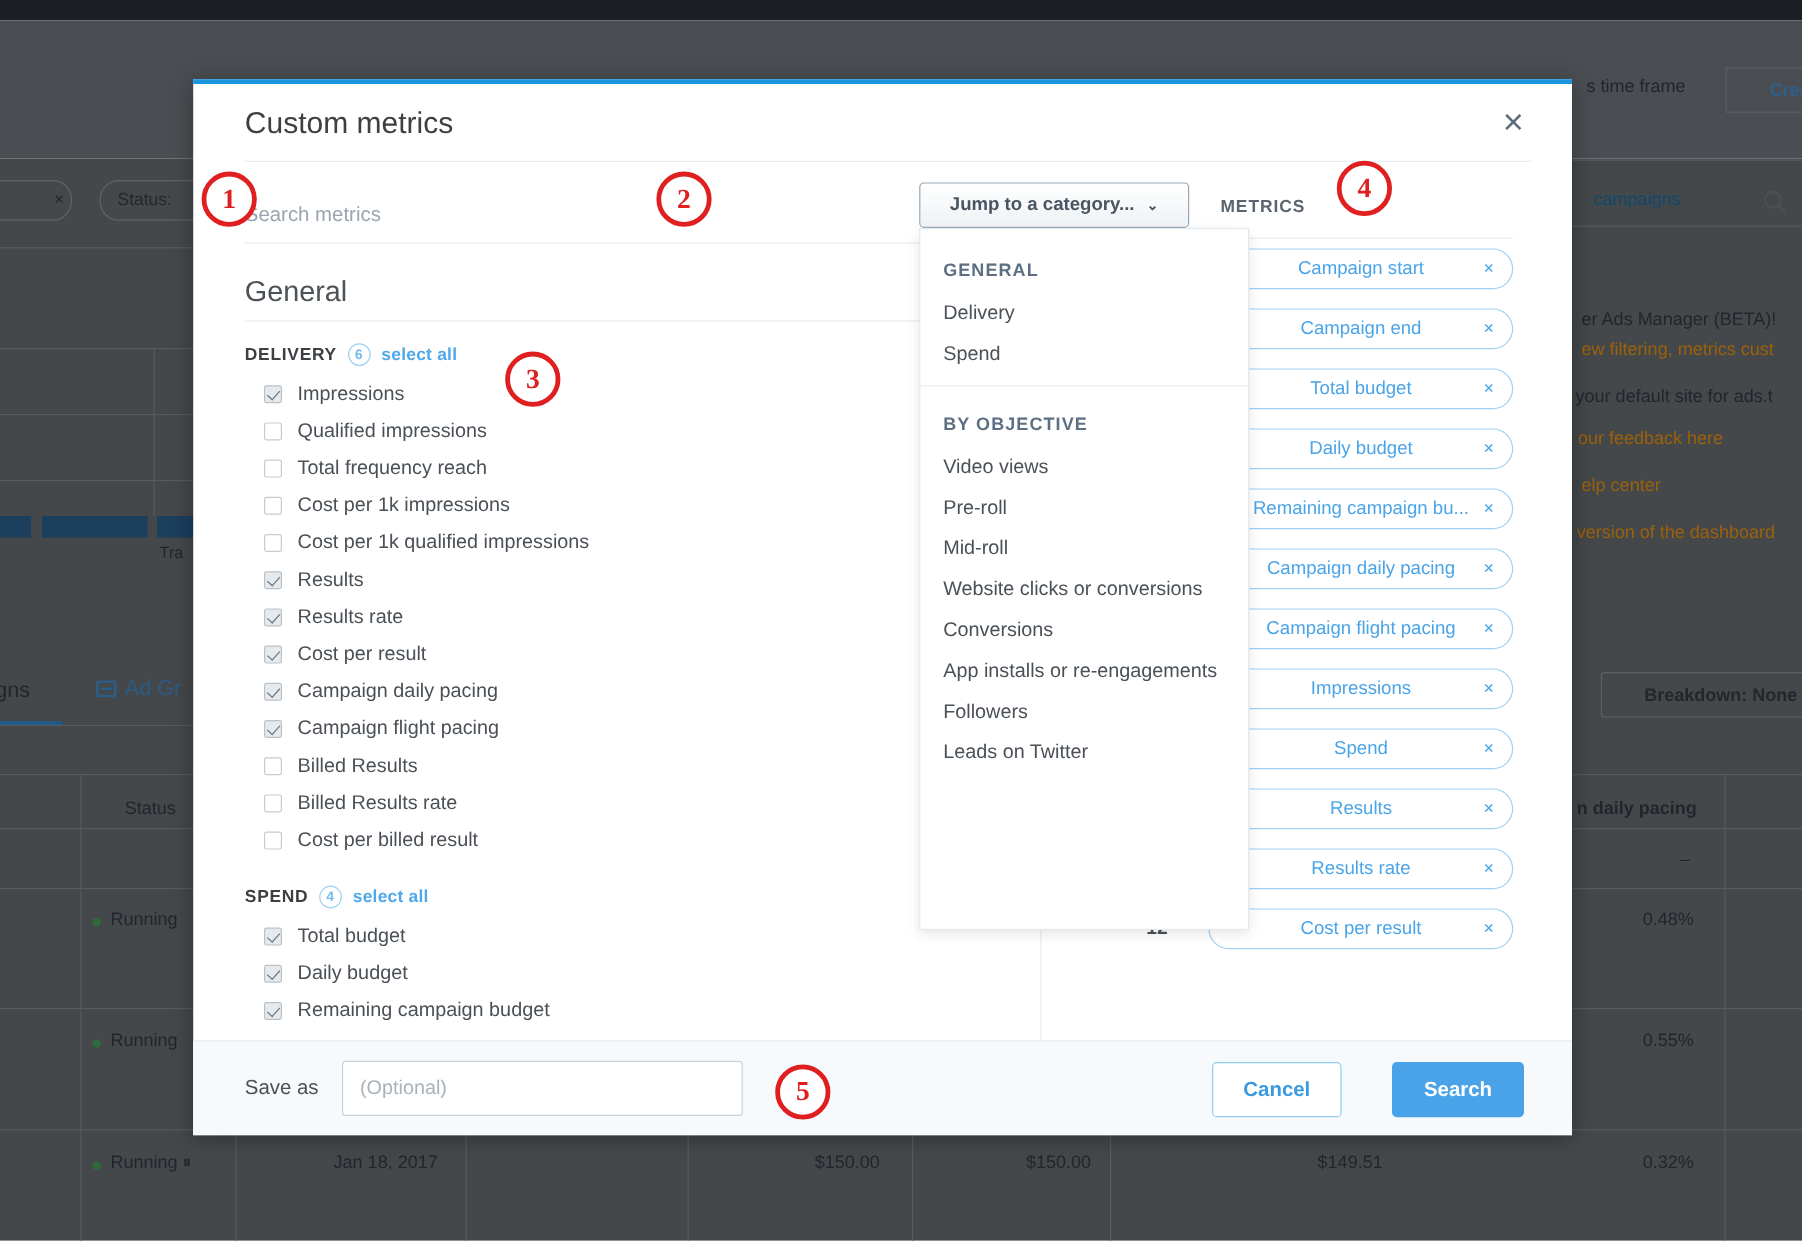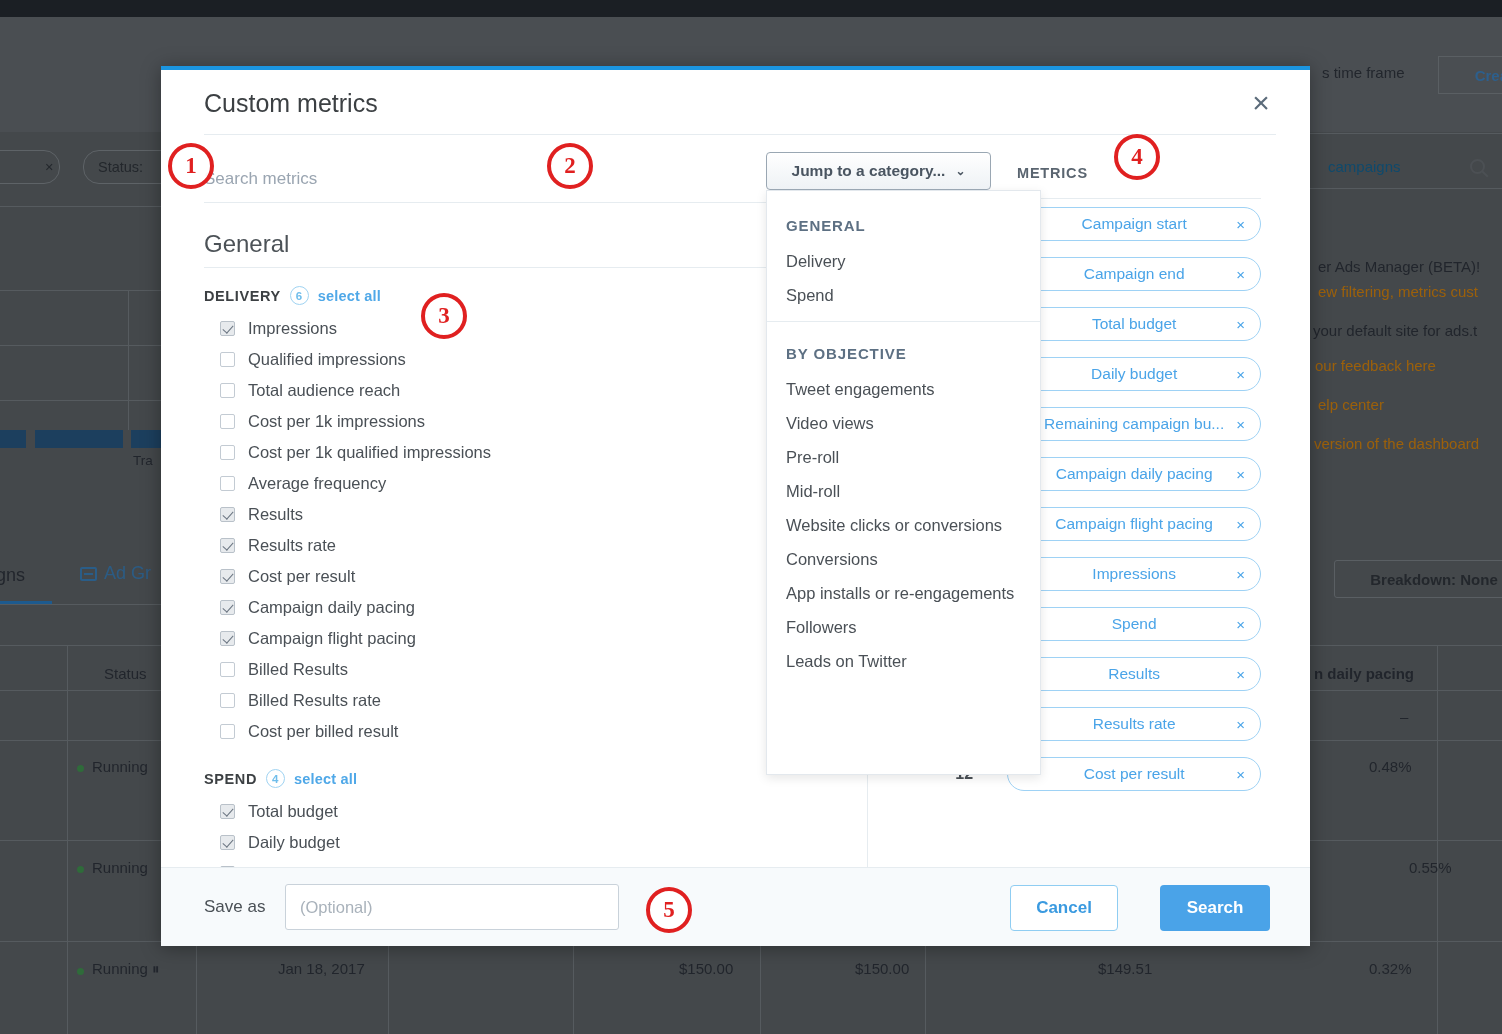--- a/index.html
+++ b/index.html
@@ -404,21 +404,21 @@
     <div class="bg-text" style="left:104px; top:665px;">Status</div>
     <div class="bg-text" style="left:1314px; top:665px; font-weight:bold;">n daily pacing</div>
 
     <div class="bg-dot" style="left:77px; top:765px;"></div>
     <div class="bg-text" style="left:92px; top:758px;">Running</div>
     <div class="bg-text" style="left:1400px; top:708px;">–</div>
     <div class="bg-text" style="left:1369px; top:758px;">0.48%</div>
 
     <div class="bg-dot" style="left:77px; top:866px;"></div>
     <div class="bg-text" style="left:92px; top:859px;">Running</div>
-    <div class="bg-text" style="left:1369px; top:859px;margin-left:40px;">0.55%</div>
+    <div class="bg-text" style="left:1369px; top:859px;">0.55%</div>
 
     <div class="bg-dot" style="left:77px; top:968px;"></div>
     <div class="bg-text" style="left:92px; top:960px;">Running  ⏸</div>
     <div class="bg-text" style="left:1369px; top:960px;">0.32%</div>
 
     <div class="bg-text" style="left:278px; top:960px;">Jan 18, 2017</div>
     <div class="bg-text" style="left:466px; top:928px;">Jan 20, 2017</div>
     <div class="bg-text" style="left:679px; top:960px;">$150.00</div>
     <div class="bg-text" style="left:855px; top:960px;">$150.00</div>
     <div class="bg-text" style="left:1098px; top:960px;">$149.51</div>
@@ -454,33 +454,29 @@
             <div class="check-item">
                 <span class="cbox checked"></span>
                 <span class="check-label">Impressions</span>
               </div>
             <div class="check-item">
                 <span class="cbox"></span>
                 <span class="check-label">Qualified impressions</span>
               </div>
             <div class="check-item">
                 <span class="cbox"></span>
-                <span class="check-label">Total audience reach</span>
+                <span class="check-label">Total frequency reach</span>
               </div>
             <div class="check-item">
                 <span class="cbox"></span>
                 <span class="check-label">Cost per 1k impressions</span>
               </div>
             <div class="check-item">
                 <span class="cbox"></span>
                 <span class="check-label">Cost per 1k qualified impressions</span>
-              </div>
-            <div class="check-item">
-                <span class="cbox"></span>
-                <span class="check-label">Average frequency</span>
               </div>
             <div class="check-item">
                 <span class="cbox checked"></span>
                 <span class="check-label">Results</span>
               </div>
             <div class="check-item">
                 <span class="cbox checked"></span>
                 <span class="check-label">Results rate</span>
               </div>
             <div class="check-item">
@@ -631,21 +627,20 @@
       <span>Jump to a category...</span>
       <span class="jump-caret">⌄</span>
     </div>
 
     <div class="dropdown">
       <div class="dd-group-label">GENERAL</div>
       <div class="dd-item">Delivery</div>
       <div class="dd-item">Spend</div>
       <div class="dd-sep"></div>
       <div class="dd-group-label">BY OBJECTIVE</div>
-      <div class="dd-item">Tweet engagements</div>
       <div class="dd-item">Video views</div>
       <div class="dd-item">Pre-roll</div>
       <div class="dd-item">Mid-roll</div>
       <div class="dd-item">Website clicks or conversions</div>
       <div class="dd-item">Conversions</div>
       <div class="dd-item">App installs or re-engagements</div>
       <div class="dd-item">Followers</div>
       <div class="dd-item">Leads on Twitter</div>
     </div>
 

